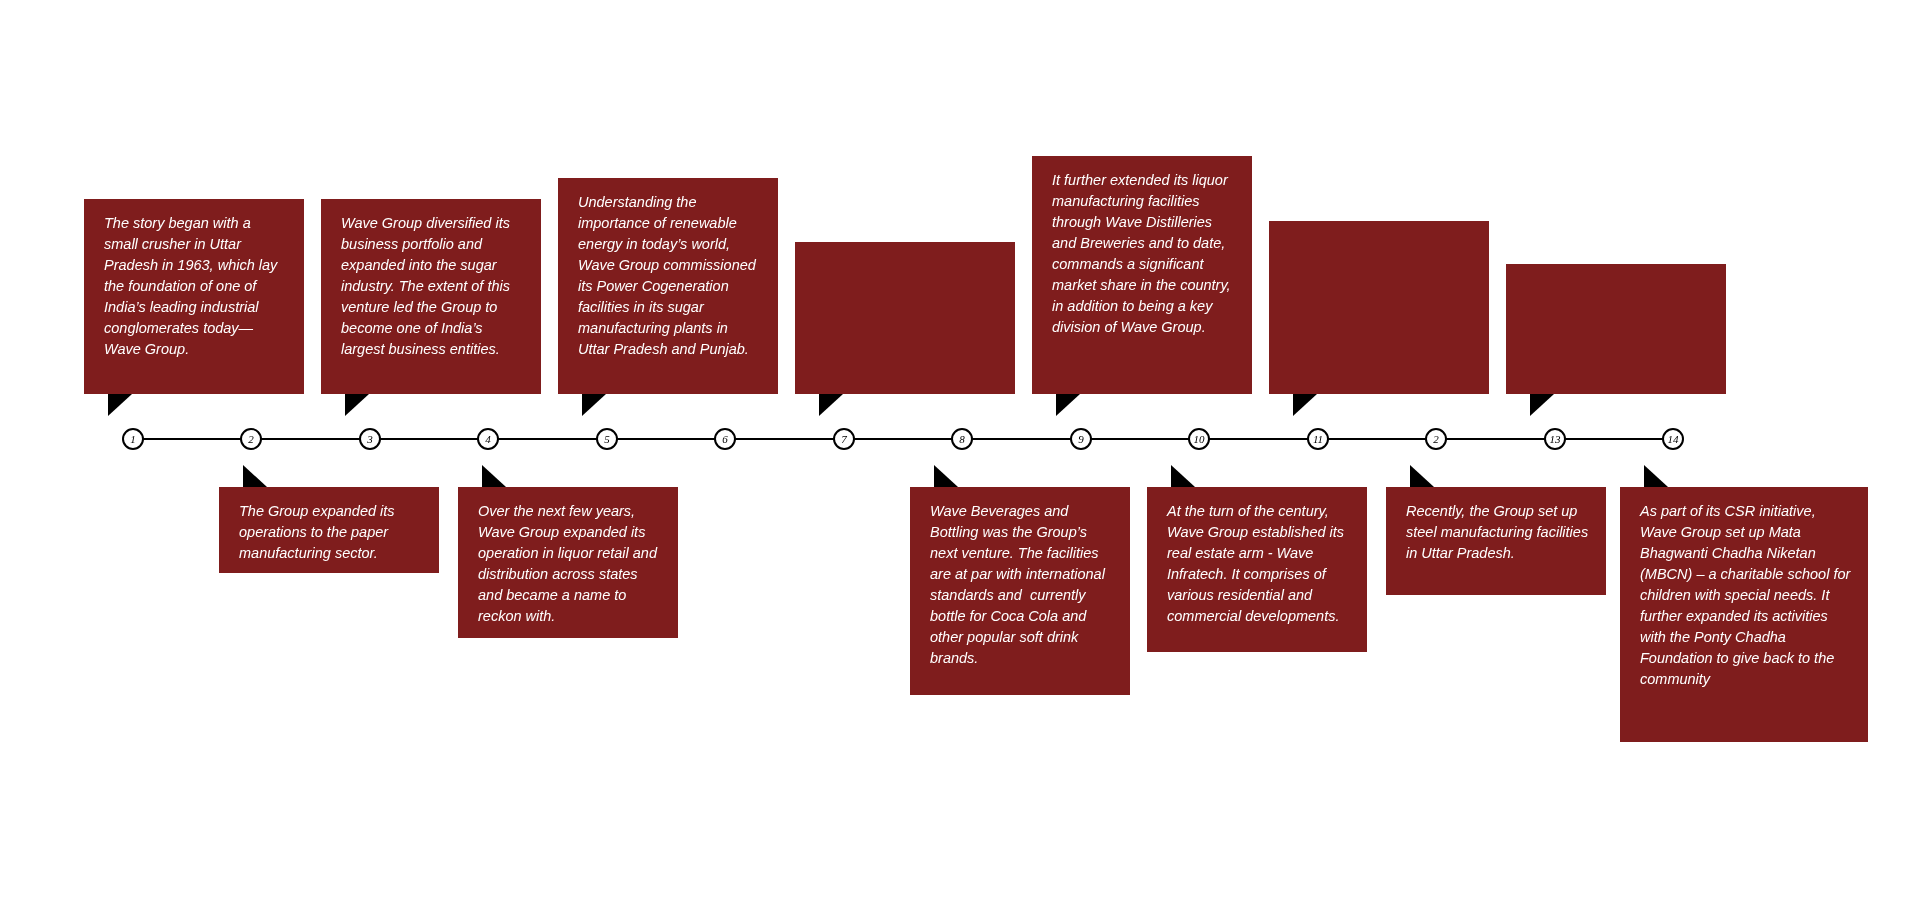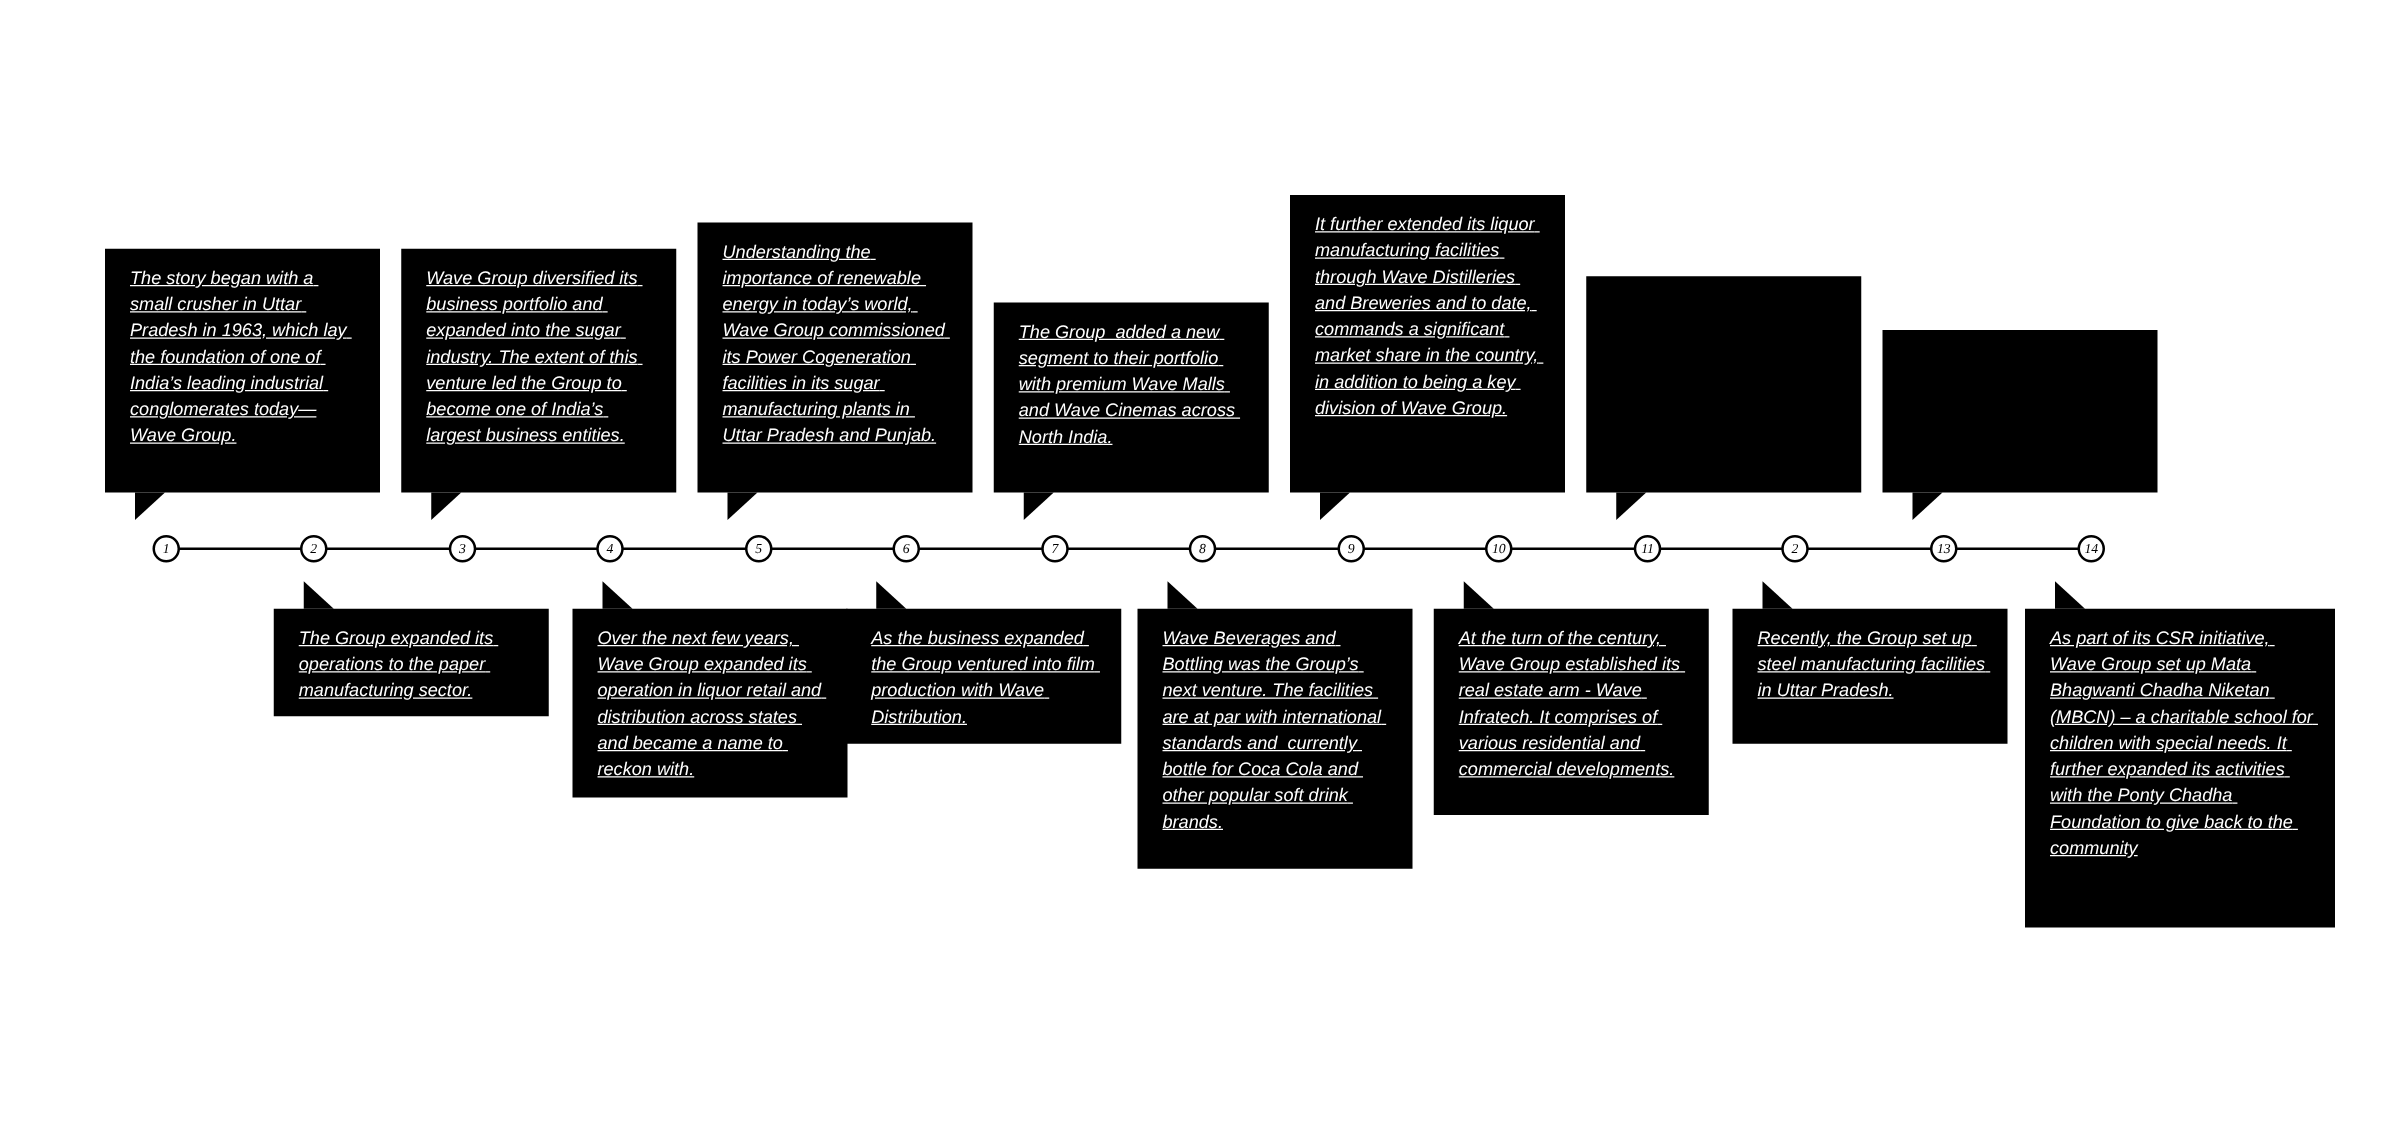--- a/index.html
+++ b/index.html
@@ -41,25 +41,24 @@
     font-size: 11px;
     line-height: 1;
     color: #000000;
     font-family: "Liberation Serif", serif;
     z-index: 5;
   }
 
   
   .callout {
     position: absolute;
-    background: #000000;
+    background: #7f1d1d;
     color: #ffffff;
     box-sizing: border-box;
     padding: 14px 16px 16px 20px;
-    text-decoration: underline;
   }
   .callout-text {
     font-style: italic;
     font-size: 14.5px;
     line-height: 1.45;
     color: #ffffff;
     font-family: "Liberation Sans", sans-serif;
     display: block;
     white-space: pre-wrap;
   }
@@ -96,21 +95,20 @@
     <span class="callout-text">Wave Group diversified its business portfolio and expanded into the sugar industry. The extent of this venture led the Group to become one of India’s largest business entities.</span>
     <span class="tail tail-down" style="left:24px; top:195px;"></span>
   </div>
 
   <div class="callout" style="left:558px; top:178px; width:220px; height:216px;">
     <span class="callout-text">Understanding the importance of renewable energy in today’s world, Wave Group commissioned its Power Cogeneration facilities in its sugar manufacturing plants in Uttar Pradesh and Punjab.</span>
     <span class="tail tail-down" style="left:24px; top:216px;"></span>
   </div>
 
   <div class="callout" style="left:795px; top:242px; width:220px; height:152px;">
-    <span class="callout-text">The Group  added a new segment to their portfolio with premium Wave Malls and Wave Cinemas across North India.</span>
     <span class="tail tail-down" style="left:24px; top:152px;"></span>
   </div>
 
   <div class="callout" style="left:1032px; top:156px; width:220px; height:238px;">
     <span class="callout-text">It further extended its liquor manufacturing facilities through Wave Distilleries and Breweries and to date, commands a significant market share in the country, in addition to being a key division of Wave Group.</span>
     <span class="tail tail-down" style="left:24px; top:238px;"></span>
   </div>
 
   <div class="callout" style="left:1269px; top:221px; width:220px; height:173px;">
     <span class="tail tail-down" style="left:24px; top:173px;"></span>
@@ -166,24 +164,20 @@
   <div class="callout" style="left:202px; top:487px; width:220px; height:86px;margin-left:17px;">
     <span class="callout-text">The Group expanded its operations to the paper manufacturing sector.</span>
     <span class="tail tail-up" style="left:24px; top:-22px;"></span>
   </div>
 
   <div class="callout" style="left:458px; top:487px; width:220px; height:151px;">
     <span class="callout-text">Over the next few years, Wave Group expanded its operation in liquor retail and distribution across states and became a name to reckon with.</span>
     <span class="tail tail-up" style="left:24px; top:-22px;"></span>
   </div>
 
-  <div class="callout" style="left:677px; top:487px; width:220px; height:108px;">
-    <span class="callout-text">As the business expanded the Group ventured into film production with Wave Distribution.</span>
-    <span class="tail tail-up" style="left:24px; top:-22px;"></span>
-  </div>
 
   <div class="callout" style="left:910px; top:487px; width:220px; height:208px;">
     <span class="callout-text">Wave Beverages and Bottling was the Group’s next venture. The facilities are at par with international standards and  currently bottle for Coca Cola and other popular soft drink brands.</span>
     <span class="tail tail-up" style="left:24px; top:-22px;"></span>
   </div>
 
   <div class="callout" style="left:1147px; top:487px; width:220px; height:165px;">
     <span class="callout-text">At the turn of the century, Wave Group established its real estate arm - Wave Infratech. It comprises of various residential and commercial developments.</span>
     <span class="tail tail-up" style="left:24px; top:-22px;"></span>
   </div>

